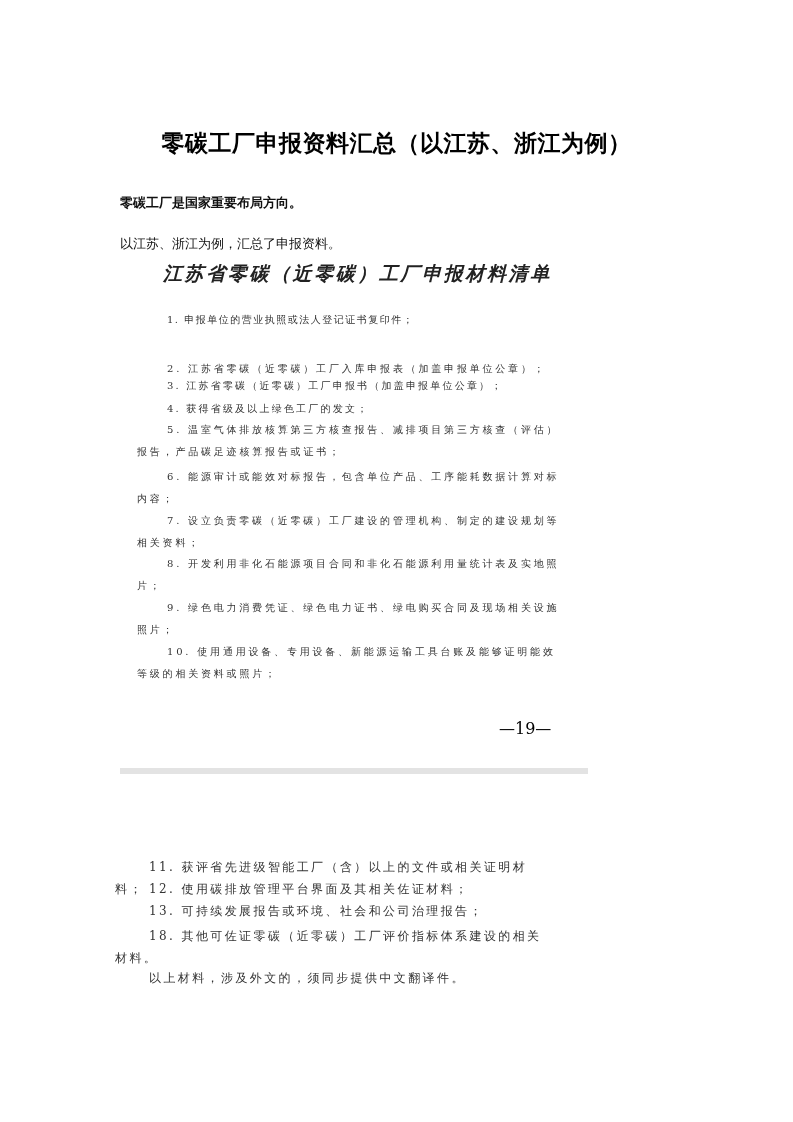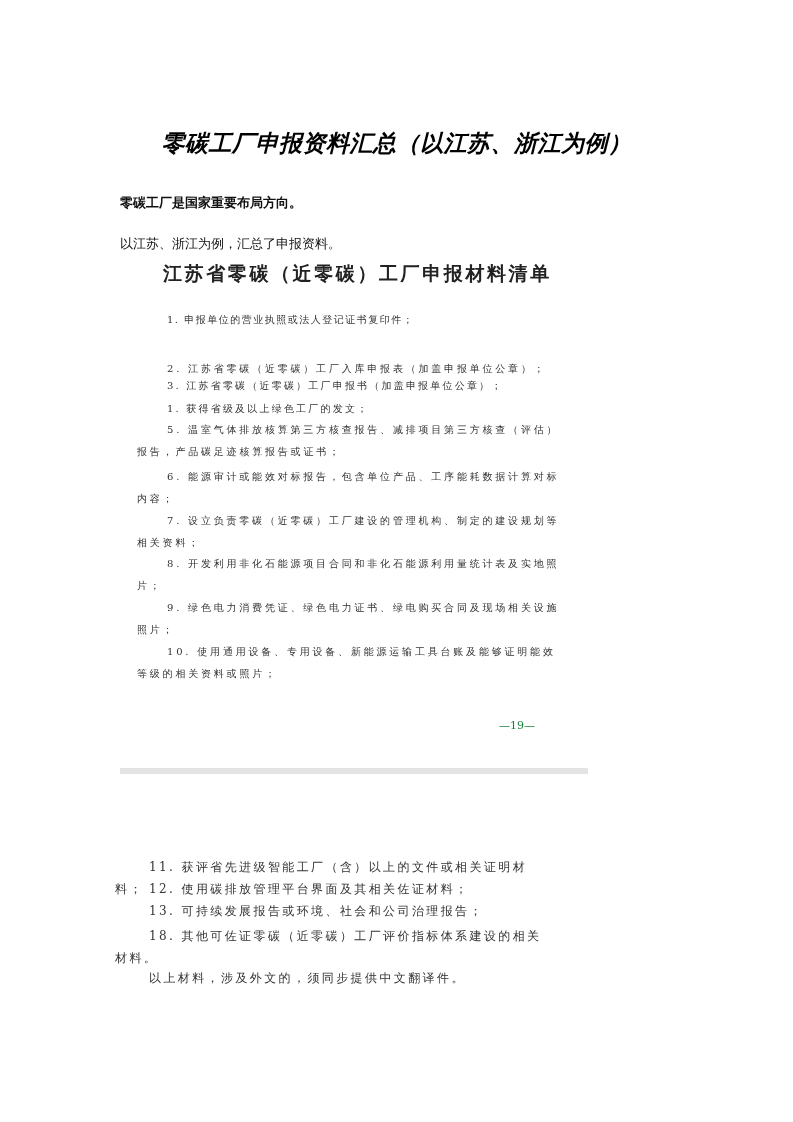--- a/index.html
+++ b/index.html
@@ -20,59 +20,59 @@
       left: 0;
       width: 793px;
       top: 128px;
       text-align: center;
       font-family: "DejaVu Sans", "Liberation Sans", sans-serif;
       font-weight: bold;
       font-size: 23px;
       letter-spacing: 0.5px;
       color: #000;
       margin: 0;
-      font-style: italic;
     }
     .intro {
       position: absolute;
       left: 120px;
       font-size: 13px;
       color: #111;
       margin: 0;
       white-space: nowrap;
     }
     .scan-title {
       position: absolute;
       left: 163px;
       top: 261px;
       font-size: 19px;
       letter-spacing: 2.6px;
       color: #222;
       white-space: nowrap;
       margin: 0;
+      font-style: italic;
     }
     .item {
       position: absolute;
       left: 137px;
       width: 425px;
       font-size: 10px;
       color: #333;
       letter-spacing: 2.8px;
       line-height: 22px;
       text-indent: 30px;
       margin: 0;
     }
     .item.tight { letter-spacing: 1.5px; }
     .item.mid { letter-spacing: 2.2px; }
     .page-number {
       position: absolute;
       left: 499px;
       top: 719px;
-      font-size: 11px;
-      color: #15803d;
+      font-size: 16px;
+      color: #000000;
       white-space: nowrap;
     }
     .page-divider {
       position: absolute;
       left: 120px;
       top: 768px;
       width: 468px;
       height: 6px;
       background: #e3e3e3;
     }
@@ -95,21 +95,21 @@
 
 <p class="intro" style="top:194px;font-weight:bold;">零碳工厂是国家重要布局方向。</p>
 <p class="intro" style="top:235px;">以江苏、浙江为例，汇总了申报资料。</p>
 
 <div>
   <h2 class="scan-title">江苏省零碳（近零碳）工厂申报材料清单</h2>
 
   <p class="item tight" style="top:309px;">1. 申报单位的营业执照或法人登记证书复印件；</p>
   <p class="item" style="top:331px;margin-top:27px;">2. 江苏省零碳（近零碳）工厂入库申报表（加盖申报单位公章）；</p>
   <p class="item mid" style="top:375px;">3. 江苏省零碳（近零碳）工厂申报书（加盖申报单位公章）；</p>
-  <p class="item mid" style="top:398px;">1. 获得省级及以上绿色工厂的发文；</p>
+  <p class="item mid" style="top:398px;">4. 获得省级及以上绿色工厂的发文；</p>
   <p class="item" style="top:419px;">5. 温室气体排放核算第三方核查报告、减排项目第三方核查（评估）报告，产品碳足迹核算报告或证书；</p>
   <p class="item" style="top:466px;">6. 能源审计或能效对标报告，包含单位产品、工序能耗数据计算对标内容；</p>
   <p class="item" style="top:510px;">7. 设立负责零碳（近零碳）工厂建设的管理机构、制定的建设规划等相关资料；</p>
   <p class="item" style="top:553px;">8. 开发利用非化石能源项目合同和非化石能源利用量统计表及实地照片；</p>
   <p class="item" style="top:597px;">9. 绿色电力消费凭证、绿色电力证书、绿电购买合同及现场相关设施照片；</p>
   <p class="item" style="top:641px;">10. 使用通用设备、专用设备、新能源运输工具台账及能够证明能效等级的相关资料或照片；</p>
 
   <div class="page-number">—19—</div>
 </div>
 

